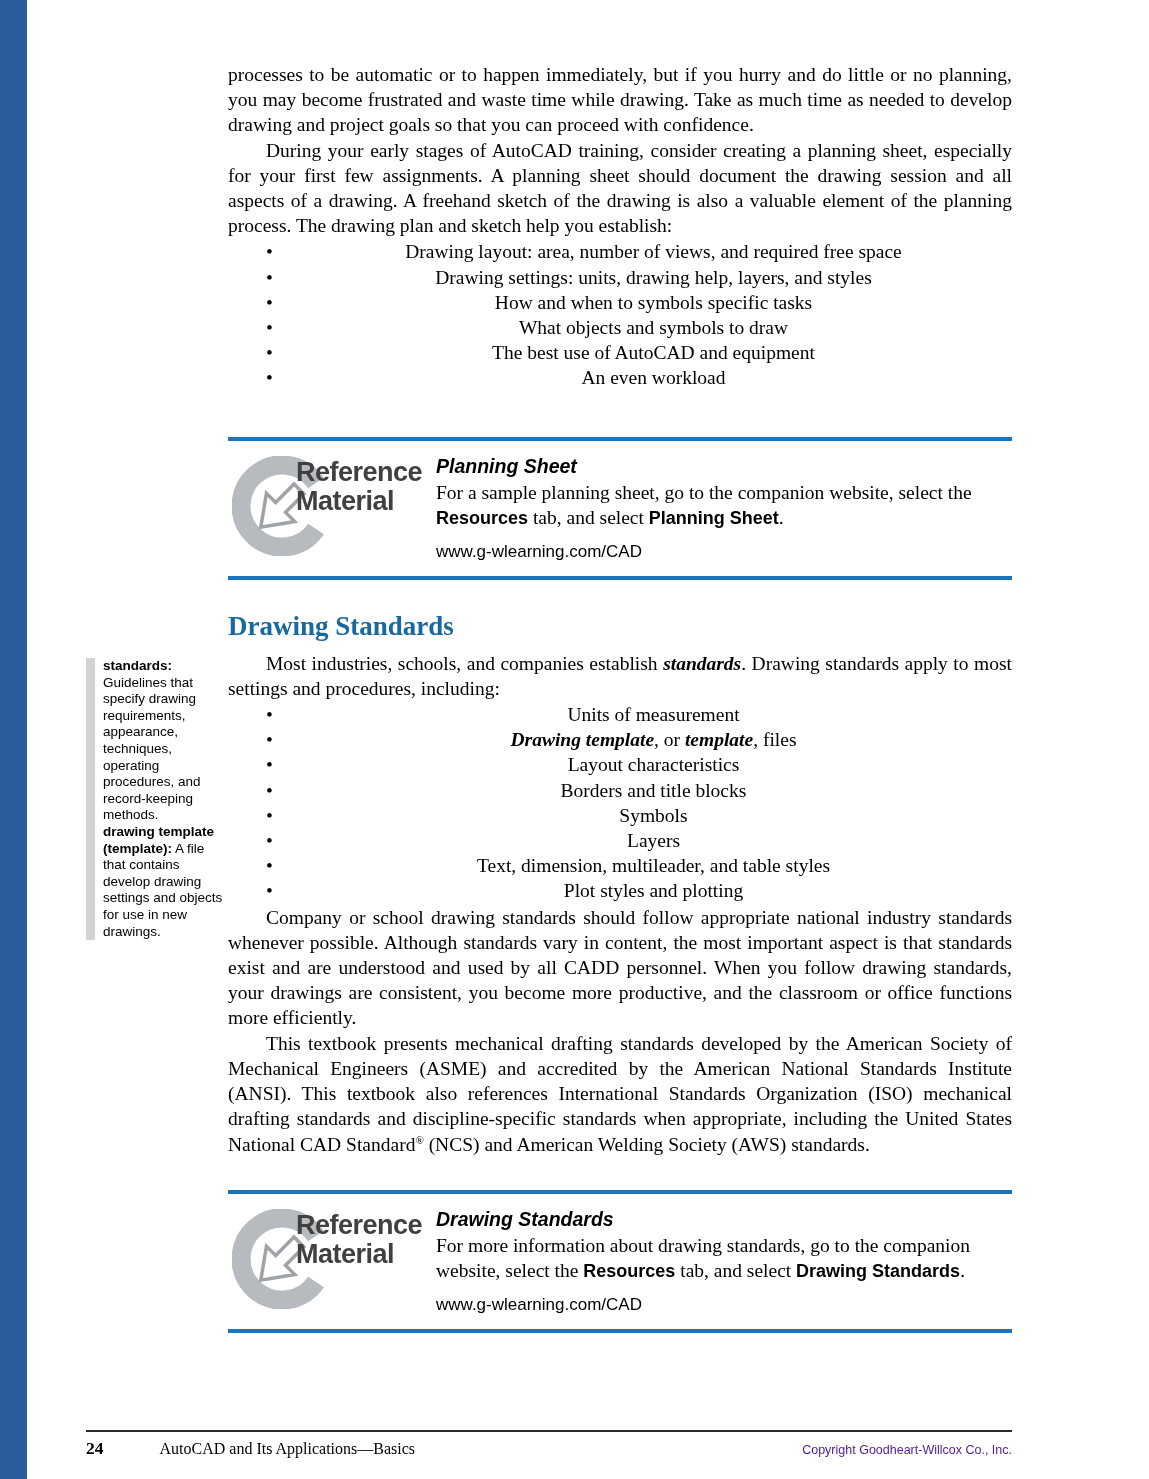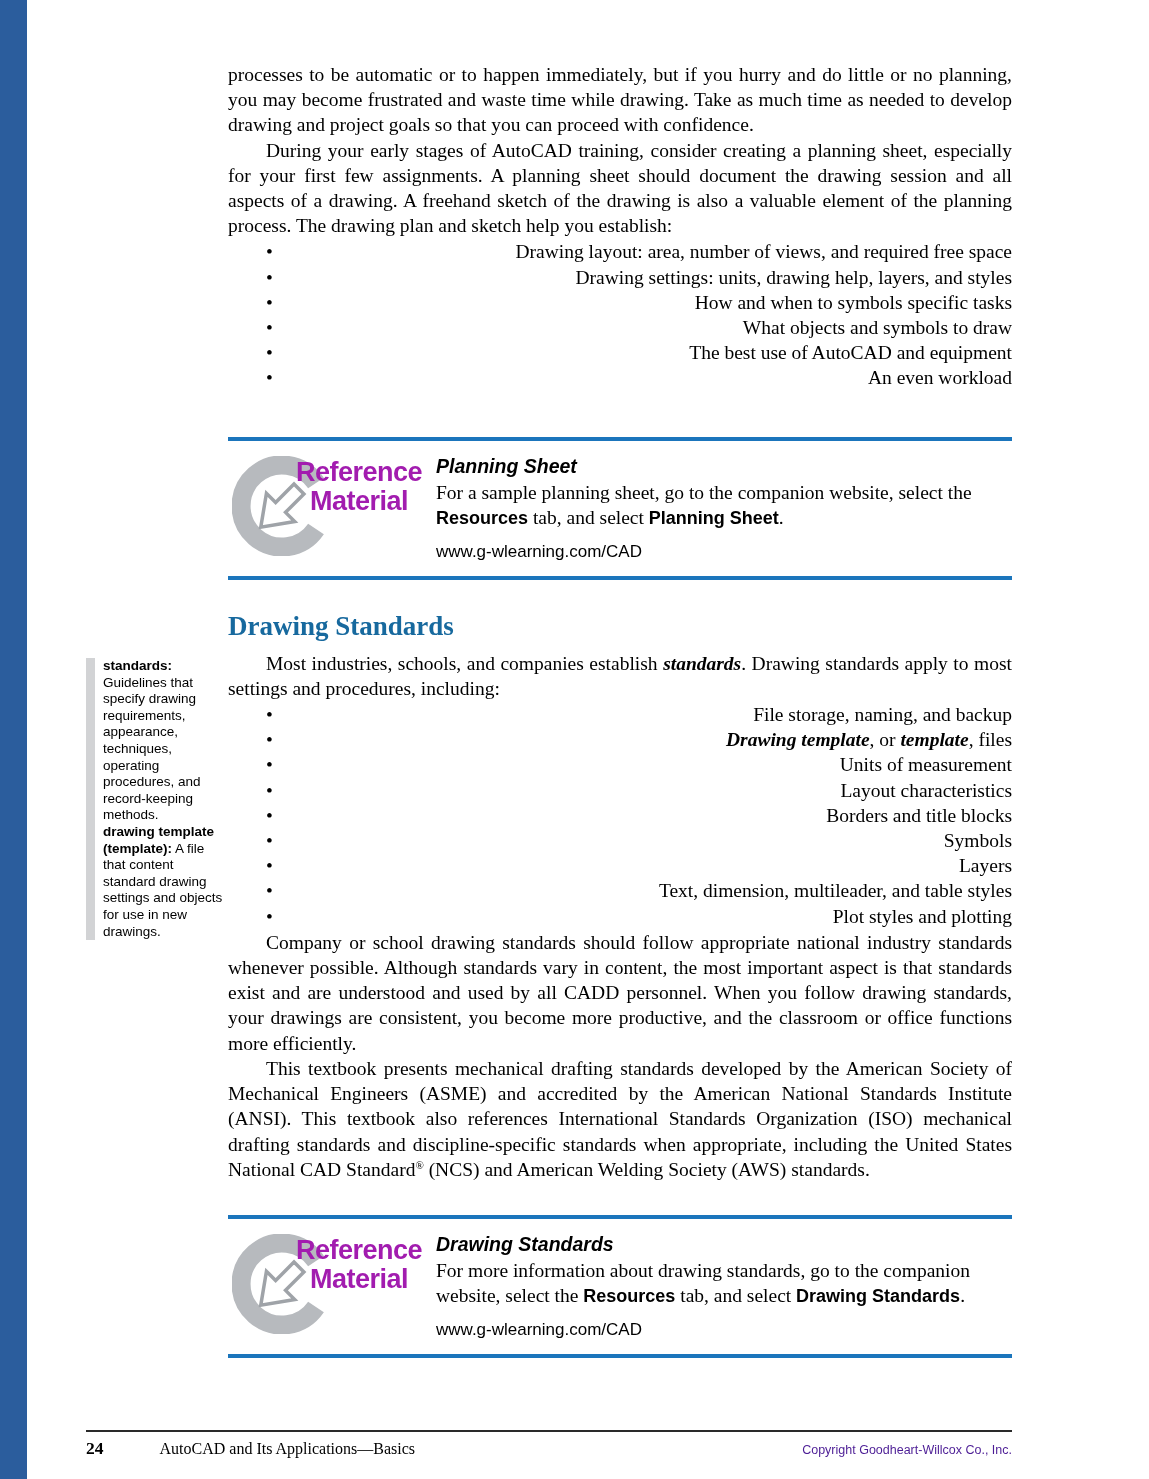--- a/index.html
+++ b/index.html
@@ -22,21 +22,21 @@
   p.body-text {
     font-size: 19.5px; line-height: 25.2px;
     text-align: justify;
   }
   p.indent { text-indent: 38px; }
   .bi { font-weight: bold; font-style: italic; }
   ul.bullets { list-style: none; margin: 1px 0 1px 0; }
   ul.bullets li {
     font-size: 19.5px; line-height: 25.2px;
     padding-left: 67px; position: relative;
-    text-align: right;
+    text-align: center;
   }
   ul.bullets li::before {
     content: "\2022";
     position: absolute; left: 38px; top: 0;
     font-size: 19.5px;
   }
   h2.section-heading {
     font-size: 27px; line-height: 32px;
     font-weight: bold;
     color: #17699e;
@@ -53,24 +53,24 @@
   .ref-box.first { margin-top: 46px; }
   .ref-box.second { margin-top: 33px; }
   .ref-logo {
     flex: 0 0 196px;
     position: relative;
     height: 104px;
   }
   .ref-logo svg { position: absolute; left: 4px; top: 2px; }
   .ref-logo-text {
     position: absolute; right: 2px; top: 4px;
-    text-align: center;
+    text-align: left;
     font-family: "Liberation Sans", sans-serif;
     font-weight: bold;
-    color: #a21caf;
+    color: #404040;
     font-size: 27px; line-height: 29px;
     letter-spacing: -0.5px;
   }
   .ref-text { flex: 1 1 auto; padding-left: 12px; }
   .ref-title {
     font-family: "Liberation Sans", sans-serif;
     font-weight: bold; font-style: italic;
     font-size: 19.5px; line-height: 25px;
     margin-bottom: 1px;
   }
@@ -115,21 +115,21 @@
 <body>
 
 <div class="page">
 
   <div class="edge-bar"></div>
 
   <aside class="margin-note note-standards">
     <span class="term">standards:</span><span> Guidelines that specify drawing requirements, appearance, techniques, operating procedures, and record-keeping methods.</span>
   </aside>
   <aside class="margin-note note-template">
-    <span class="term">drawing template (template):</span><span> A file that content standard drawing settings and objects for use in new drawings.</span>
+    <span class="term">drawing template (template):</span><span> A file that contains develop drawing settings and objects for use in new drawings.</span>
   </aside>
 
   <main class="content">
 
     <p class="body-text">processes to be automatic or to happen immediately, but if you hurry and do little or no planning, you may become frustrated and waste time while drawing. Take as much time as needed to develop drawing and project goals so that you can proceed with confidence.</p>
     <p class="body-text indent">During your early stages of AutoCAD training, consider creating a planning sheet, especially for your first few assignments. A planning sheet should document the drawing session and all aspects of a drawing. A freehand sketch of the drawing is also a valuable element of the planning process. The drawing plan and sketch help you establish:</p>
 
     <ul class="bullets">
       <li>Drawing layout: area, number of views, and required free space</li>
       <li>Drawing settings: units, drawing help, layers, and styles</li>
@@ -157,23 +157,22 @@
         <div class="ref-body"><span>For a sample planning sheet, go to the companion website, select the </span><span class="b">Resources</span><span> tab, and select </span><span class="b">Planning Sheet</span><span>.</span></div>
         <div class="ref-url">www.g-wlearning.com/CAD</div>
       </div>
     </section>
 
     <h2 class="section-heading">Drawing Standards</h2>
 
     <p class="body-text indent"><span>Most industries, schools, and companies establish </span><span class="bi">standards</span><span>. Drawing standards apply to most settings and procedures, including:</span></p>
 
     <ul class="bullets">
-      <li>File storage, naming, and backup</li>
+      <li>Units of measurement</li>
       <li><span class="bi">Drawing template</span><span>, or </span><span class="bi">template</span><span>, files</span></li>
-      <li>Units of measurement</li>
       <li>Layout characteristics</li>
       <li>Borders and title blocks</li>
       <li>Symbols</li>
       <li>Layers</li>
       <li>Text, dimension, multileader, and table styles</li>
       <li>Plot styles and plotting</li>
     </ul>
 
     <p class="body-text indent">Company or school drawing standards should follow appropriate national industry standards whenever possible. Although standards vary in content, the most important aspect is that standards exist and are understood and used by all CADD personnel. When you follow drawing standards, your drawings are consistent, you become more productive, and the classroom or office functions more efficiently.</p>
 

